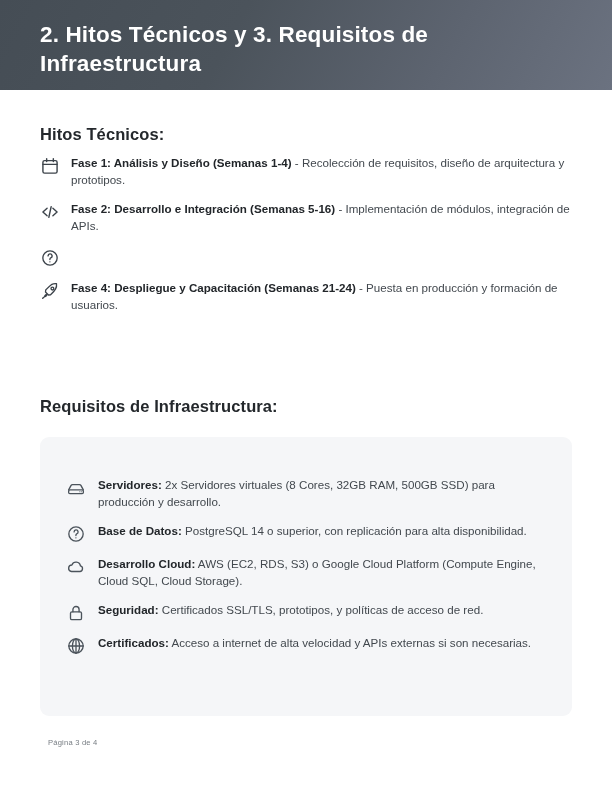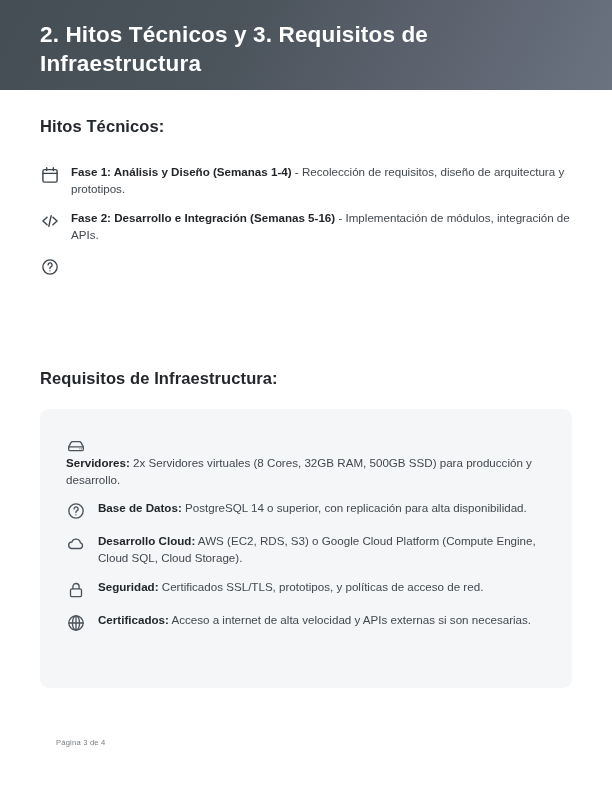--- a/index.html
+++ b/index.html
@@ -37,21 +37,21 @@
     font-size: 22.5px;
     line-height: 29px;
     font-weight: bold;
     letter-spacing: 0.15px;
   }
 
   
   .content {
     position: absolute;
     left: 0;
-    top: 98px;
+    top: 106px;
     width: 612px;
     box-sizing: border-box;
     padding: 0 40px;
   }
 
   .section-heading {
     font-size: 16.5px;
     font-weight: bold;
     color: #24282c;
     margin: 0;
@@ -83,42 +83,42 @@
     font-size: 11.6px;
     line-height: 16.9px;
     color: #42484e;
     flex: 1 1 auto;
   }
   .item-text b {
     color: #22262a;
     font-weight: bold;
   }
   .milestones .item { }
-  .milestones .item:first-child { margin-top: 28px; }
-
-  
-  .heading-infra { margin-top: 12px; padding-top: 0; }
+  .milestones .item:first-child { margin-top: 11px; }
+
+  
+  .heading-infra { margin-top: 4px; padding-top: 0; }
   .infra-heading-wrap { padding-top: 80px; }
 
   .card {
     margin-top: 21px;
     background: #f5f6f8;
     border-radius: 9px;
     padding: 24px 26px 26px 26px;
     box-sizing: border-box;
     min-height: 279px;
   }
   .card .item { }
-  .card .item:first-child { margin-top: 1px; flex-direction: column; }
+  .card .item:first-child { margin-top: 16px; }
   .card .item-icon { color: #4b535b; margin-right: 12px; }
 
   
   .footer {
     position: absolute;
-    left: 56px;
+    left: 48px;
     top: 738px;
     font-size: 7.6px;
     color: #777d83;
     letter-spacing: 0.2px;
   }
 </style>
 </head>
 <body>
 
 <div class="page">
@@ -159,20 +159,31 @@
       <li class="item">
         <span class="item-icon">
           <svg viewBox="0 0 24 24" fill="none" stroke="currentColor" stroke-width="1.6" stroke-linecap="round" stroke-linejoin="round">
             <circle cx="12" cy="12" r="8.6"></circle>
             <path d="M9.7 9.5a2.4 2.4 0 1 1 3.2 2.3c-.7.3-1 .9-1 1.6v.4"></path>
             <circle cx="11.9" cy="16.6" r="0.85" fill="currentColor" stroke="none"></circle>
           </svg>
         </span>
       </li>
 
+      <li class="item">
+        <span class="item-icon">
+          <svg viewBox="0 0 24 24" fill="none" stroke="currentColor" stroke-width="1.6" stroke-linecap="round" stroke-linejoin="round">
+            <path d="M13.6 4.4c2.4-1.2 5-1.3 6.2-1.1.2 1.2.1 3.8-1.1 6.2-1.1 2.2-3.6 4.8-6 7l-2.6.3-3.5-3.5.3-2.6c2.2-2.4 4.8-4.9 6.7-6.3z"></path>
+            <circle cx="14.9" cy="9.1" r="1.7"></circle>
+            <path d="M7.6 15.9c-1.2.6-2 1.7-2.4 3.1 1.4-.4 2.5-1.2 3.1-2.4"></path>
+            <path d="M4.3 19.7l-1.1 1.1"></path>
+          </svg>
+        </span>
+        <span class="item-text"><b>Fase 4: Despliegue y Capacitación (Semanas 21-24)</b><span> - Puesta en producción y formación de usuarios.</span></span>
+      </li>
 
     </ul>
 
     <div class="infra-heading-wrap">
       <h2 class="section-heading heading-infra">Requisitos de Infraestructura:</h2>
     </div>
 
     <div class="card">
       <ul class="items">
 

